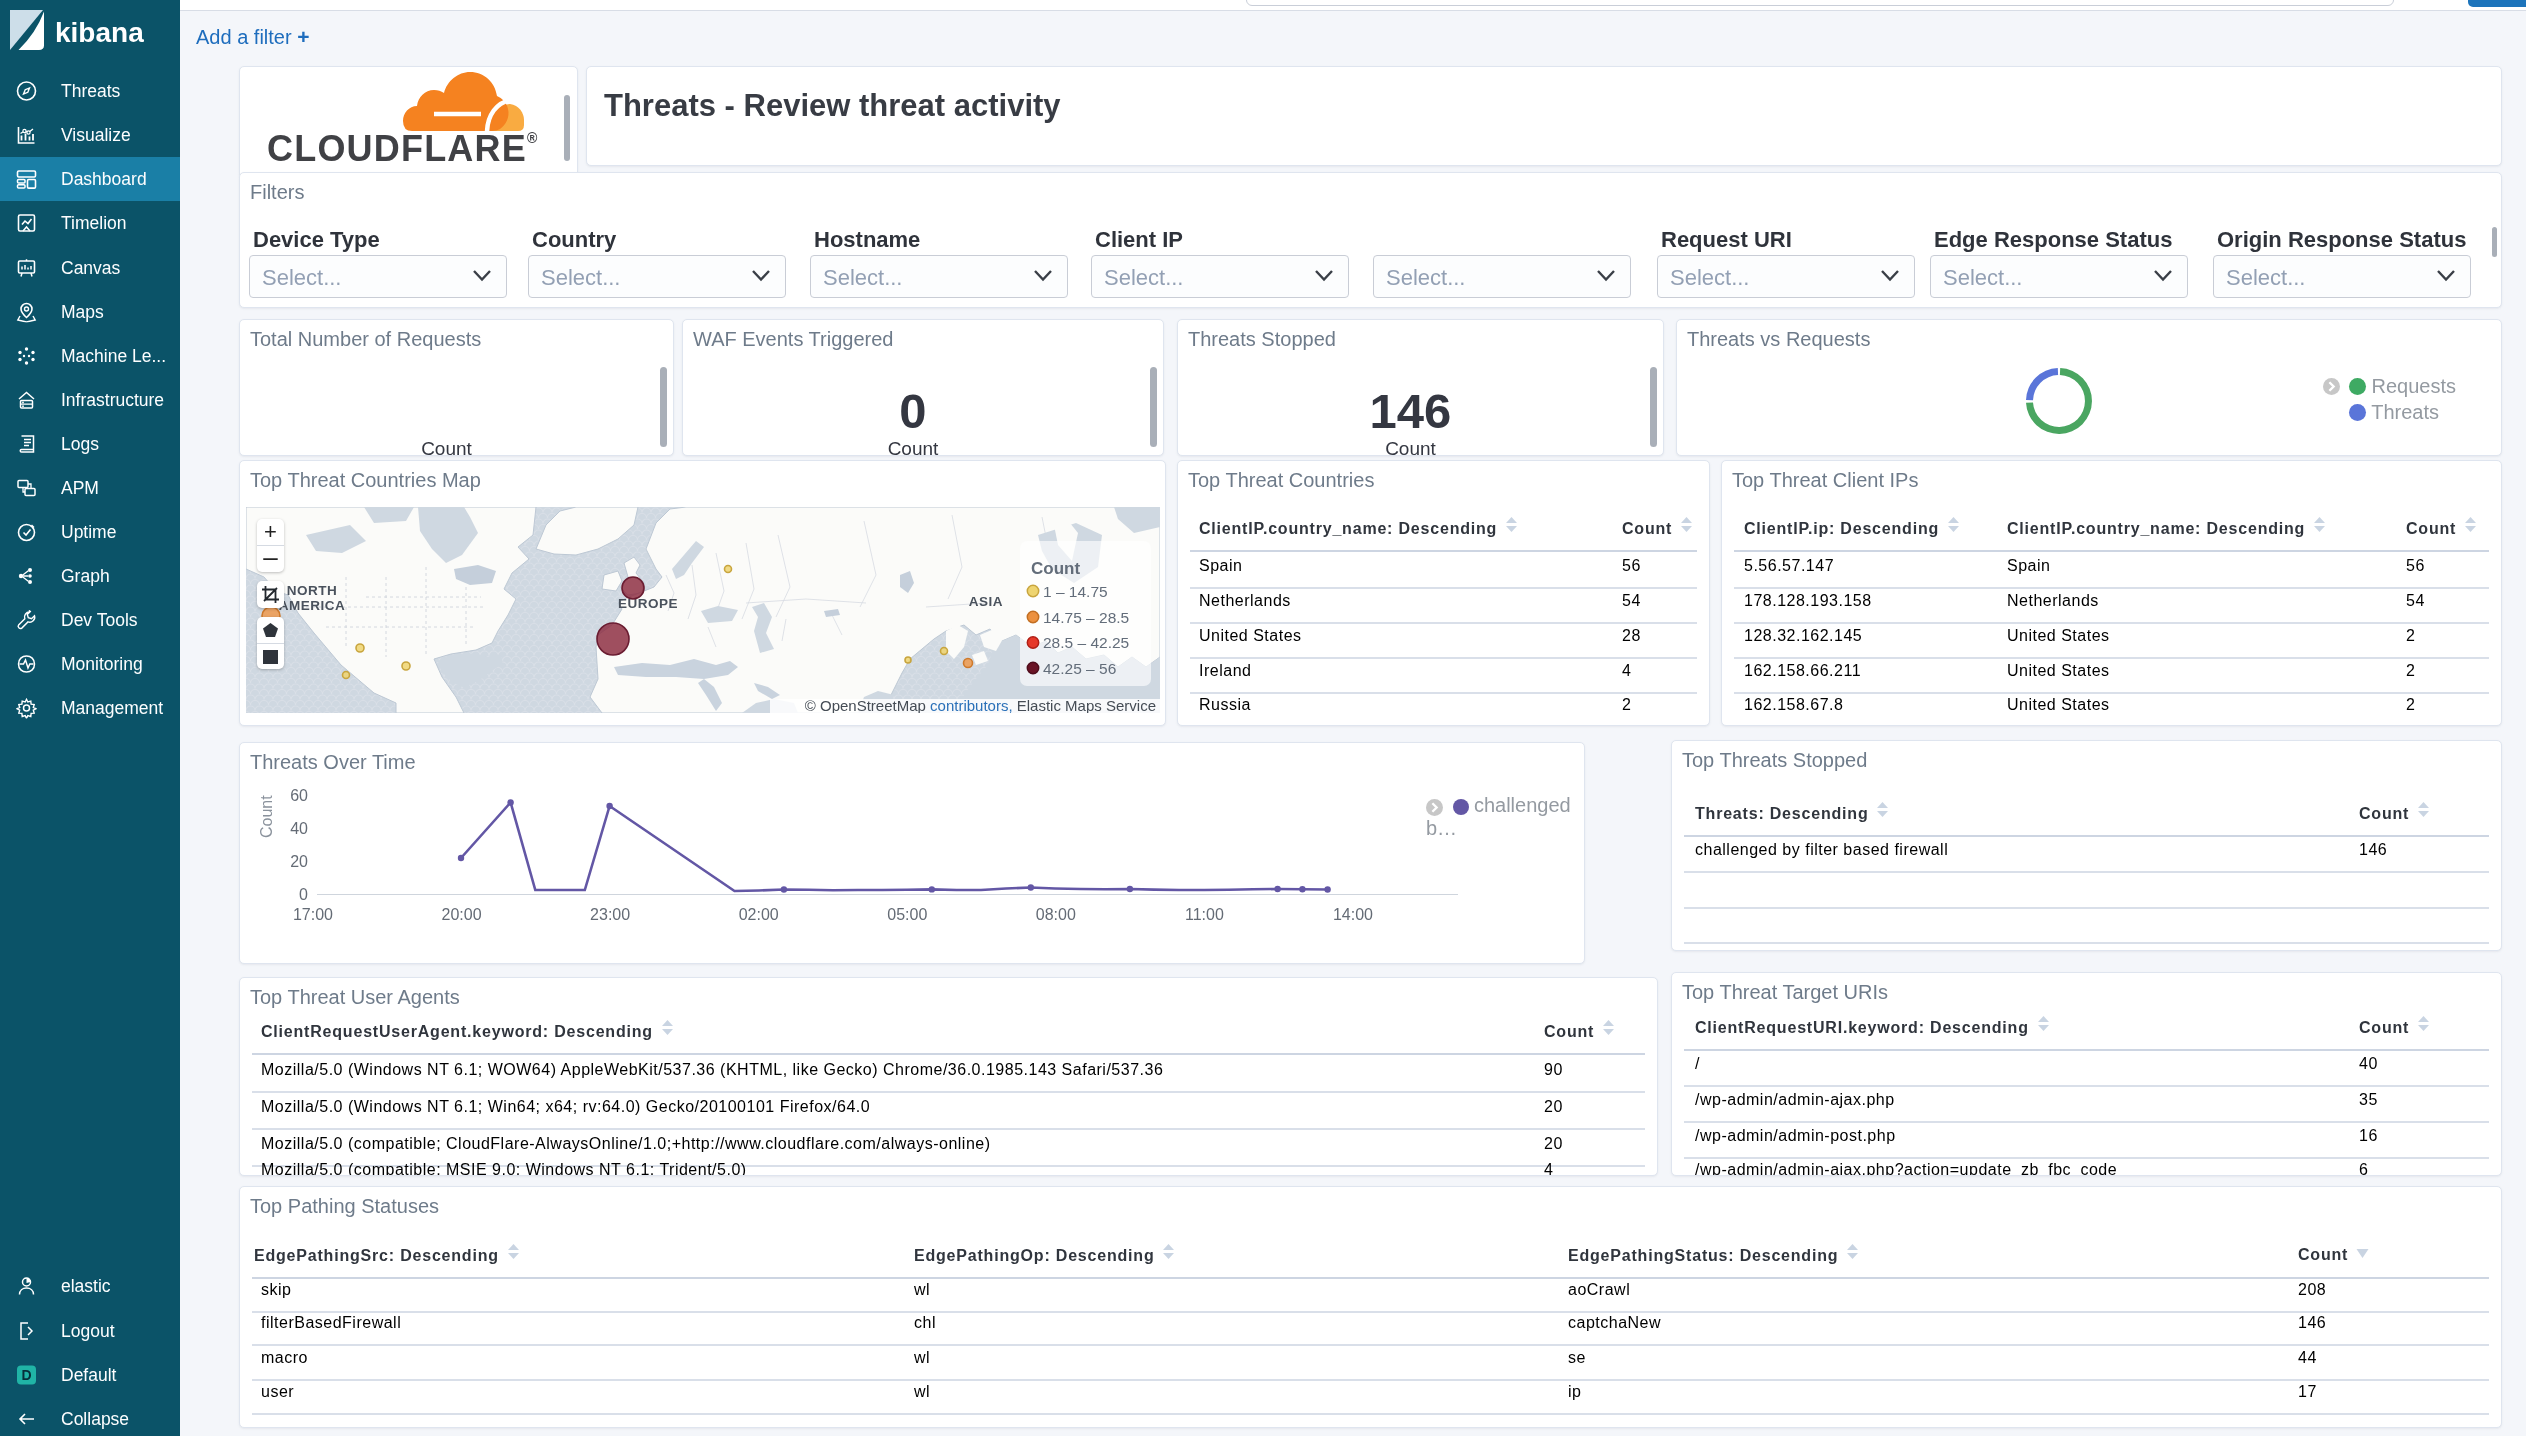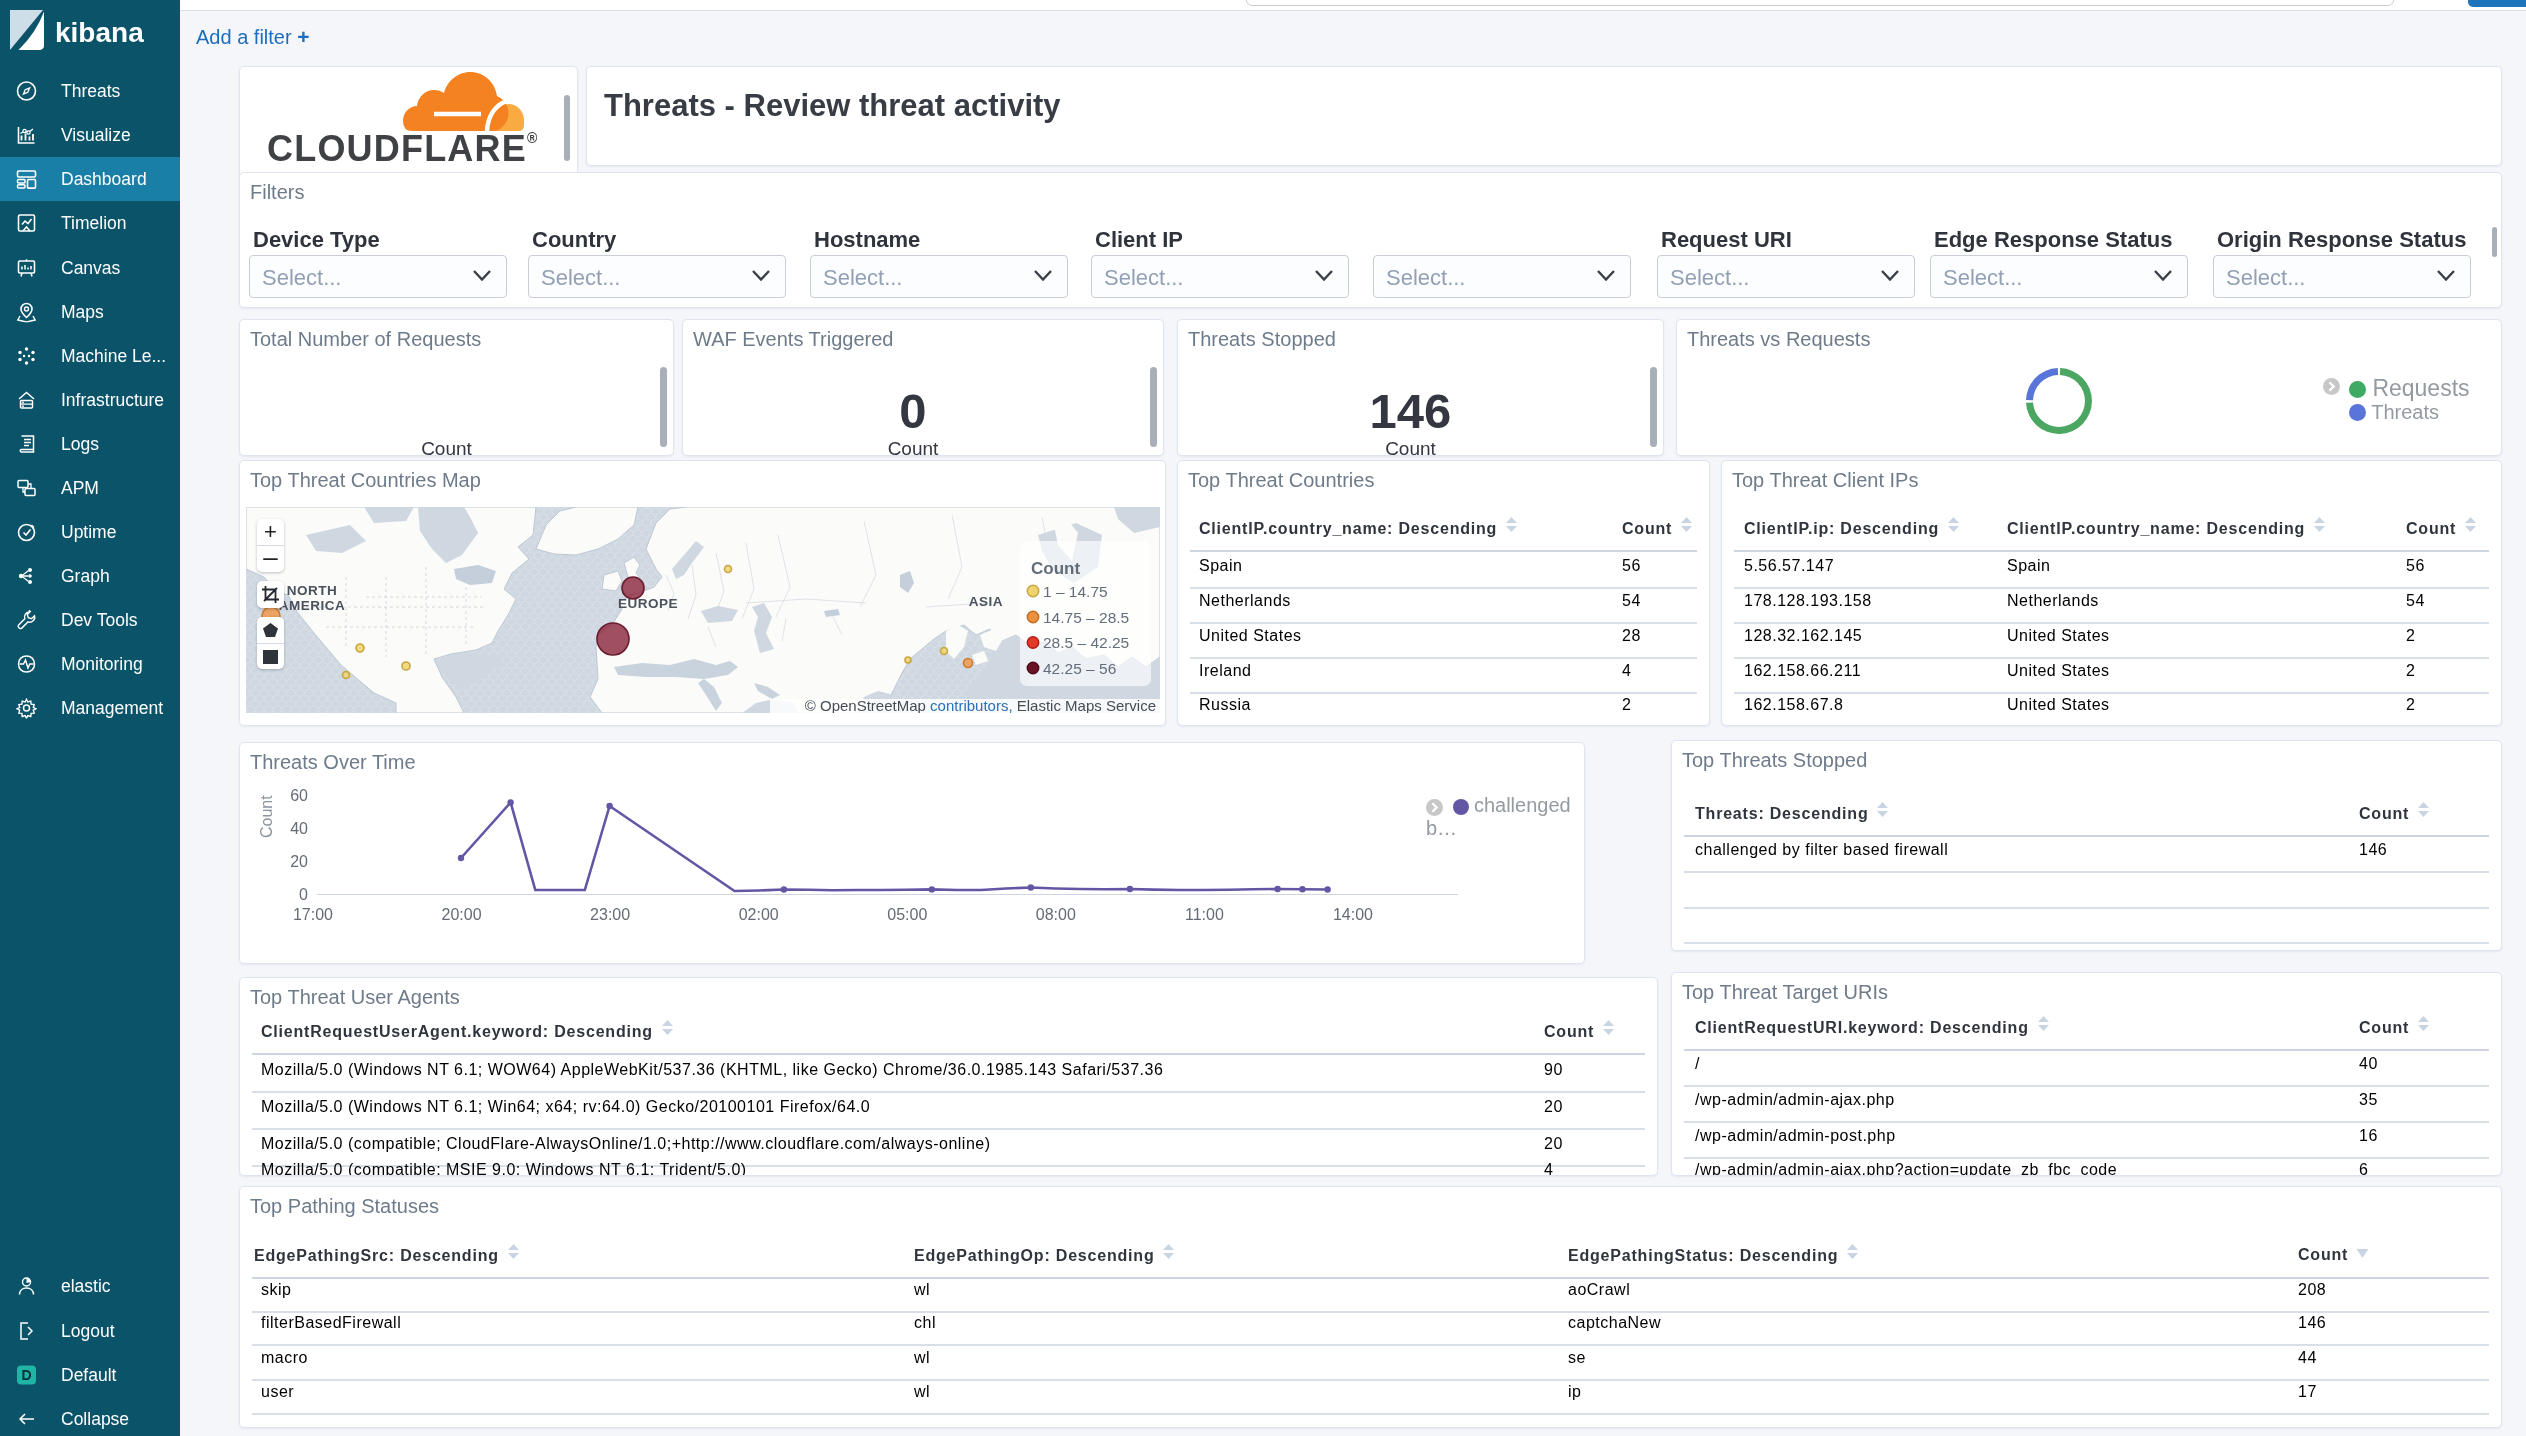--- a/index.html
+++ b/index.html
@@ -308,21 +308,21 @@
 <svg style="position:absolute;left:342px;top:41px;" width="80" height="80" viewBox="-40 -40 80 80">
 <path d="M1.2 -33.0 A33 33 0 1 1 -33.0 1.7 L-26.0 1.4 A26 26 0 1 0 0.9 -26.0 Z" fill="#4aa661"></path>
         <path d="M-33.0 -0.9 A33 33 0 0 1 -1.2 -33.0 L-0.9 -26.0 A26 26 0 0 0 -26.0 -0.7 Z" fill="#5a75d9"></path>
 </svg>
 <div style="position:absolute;left:646px;top:57px;">
  <svg width="17" height="17" viewBox="0 0 16 16" style="vertical-align:middle;">
           <circle cx="8" cy="8" r="8" fill="#c7c7c7"></circle>
           <path d="M6 4 L10 8 L6 12" fill="none" stroke="#fff" stroke-width="2.2"></path>
         </svg>
 </div>
-<div style="position:absolute;left:672px;top:55px;font-size:23px;color:#949aa1;"><span style="display:inline-block;width:17px;height:17px;border-radius:50%;background:#3eaa63;vertical-align:-2px;"></span> Requests</div>
+<div style="position:absolute;left:672px;top:55px;font-size:20px;color:#949aa1;"><span style="display:inline-block;width:17px;height:17px;border-radius:50%;background:#3eaa63;vertical-align:-2px;"></span> Requests</div>
 <div style="position:absolute;left:672px;top:81px;font-size:20px;color:#949aa1;"><span style="display:inline-block;width:17px;height:17px;border-radius:50%;background:#5a75d9;vertical-align:-2px;"></span> Threats</div>
 </div>
     <div class="panel" style="left:1177px;top:460px;width:533px;height:266px;">
       <div class="ptitle">Top Threat Countries</div>
       <div class="thead" style="left:21px;top:58px;">ClientIP.country_name: Descending<svg class="sort" width="13" height="15" viewBox="0 0 13 15">
           <path d="M6.5 0 L12 6 H1 Z" fill="#c9d4e2"></path>
           <path d="M6.5 15 L1 9 H12 Z" fill="#c9d4e2"></path>
         </svg></div>
       <div class="thead" style="left:444px;top:58px;">Count<svg class="sort" width="13" height="15" viewBox="0 0 13 15">
           <path d="M6.5 0 L12 6 H1 Z" fill="#c9d4e2"></path>

